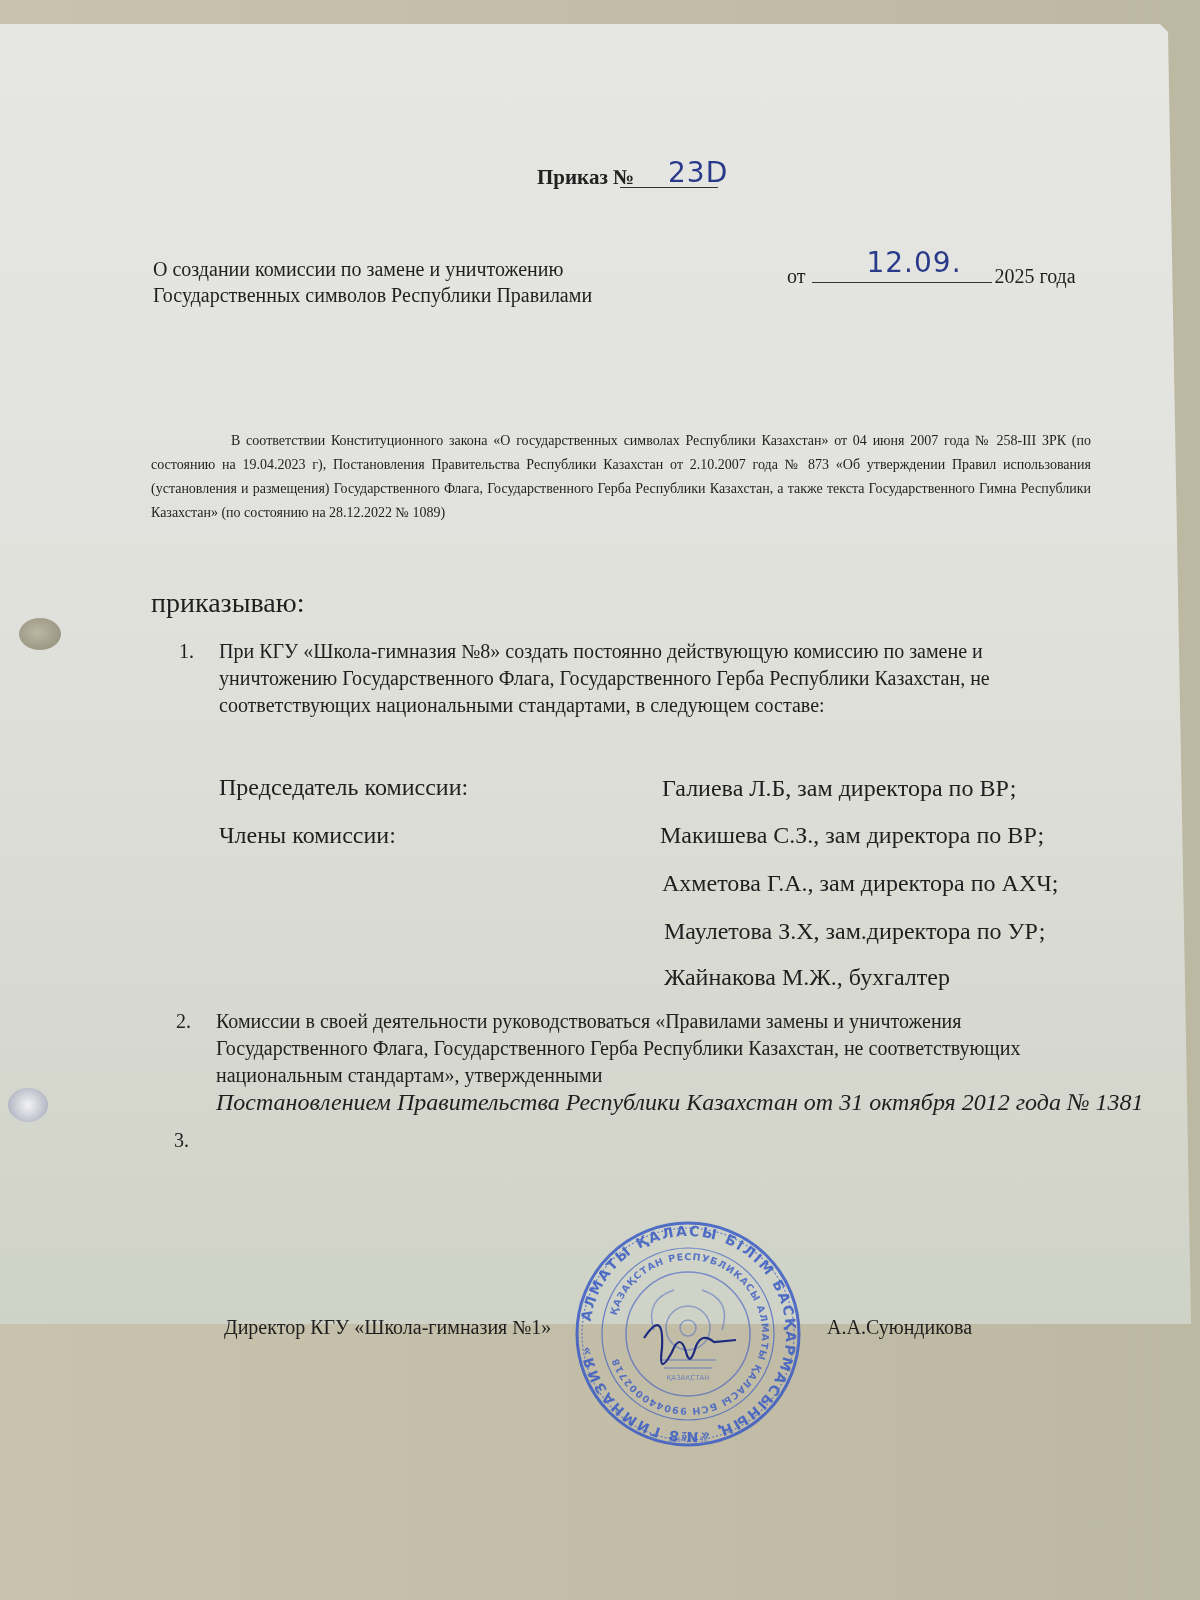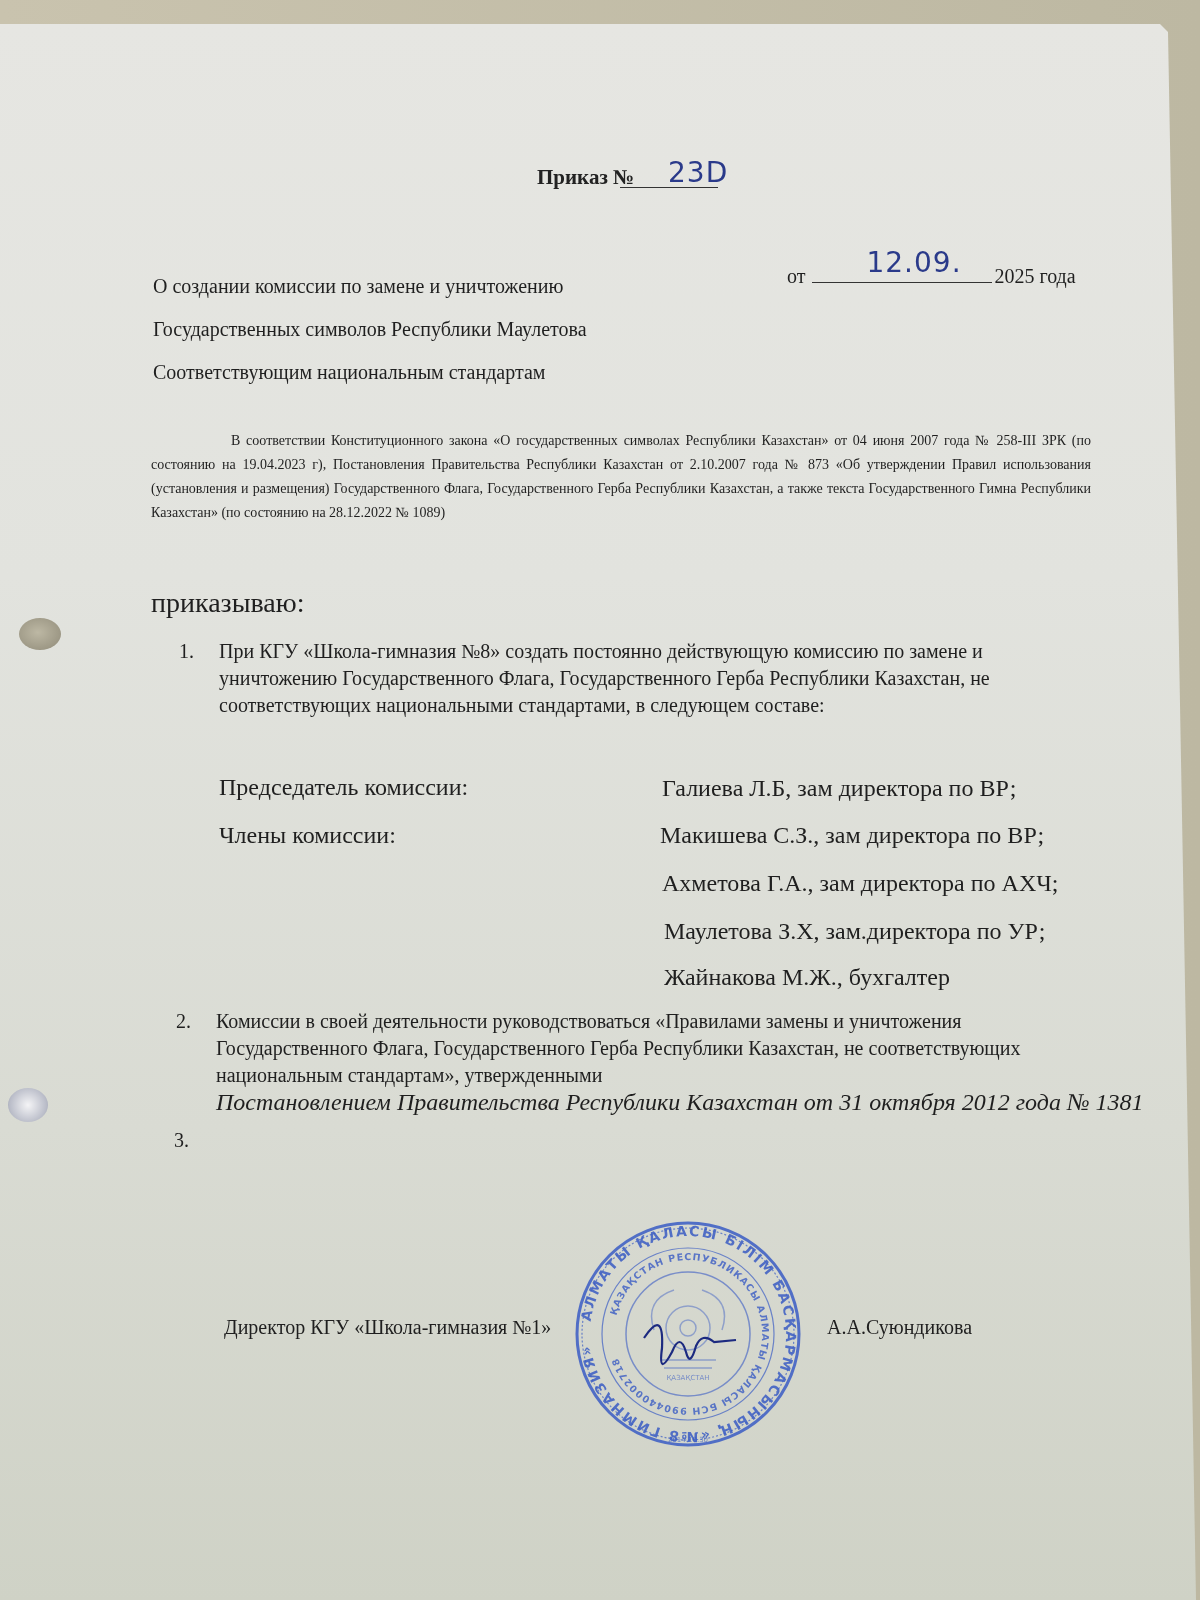--- a/index.html
+++ b/index.html
@@ -2,31 +2,31 @@
 <html><head>
 <meta charset="utf-8">
 <style>
   html, body { margin:0; padding:0; }
   body {
     width:1200px; height:1600px; overflow:hidden; position:relative;
     background: linear-gradient(90deg,#c9c3ae,#bdb8a2);
     font-family:"Liberation Serif", serif; color:#1f1f1f;
   }
   .page {
-    position:absolute; left:0; top:24px; width:1196px; height:1576px;
+    position:absolute; left:0; top:24px; width:1196px; height:1300px;
     background: linear-gradient(180deg,#e6e6e2 0%,#e2e3de 35%,#d9dbd3 70%,#cfd2c6 100%);
     clip-path: polygon(0 0, 1160px 0, 1168px 8px, 1196px 1576px, 0 1576px);
   }
   .abs { position:absolute; white-space:nowrap; }
   .title { left:537px; top:141px; font-size:21px; font-weight:bold; color:#222; }
   .hand { font-family:"DejaVu Sans", sans-serif; color:#2a3a8a; font-size:28px; letter-spacing:1px;margin-left:44px; }
   .title-line { position:absolute; left:620px; top:163px; width:98px; border-bottom:1.5px solid #333; }
   .title-num { left:624px; top:132px; }
   .subject { left:153px; top:232px; font-size:20px; line-height:26px; white-space:normal; width:560px; }
-  .subject div { white-space:nowrap;margin-top:17px; }
+  .subject div { white-space:nowrap; }
   .date-wrap { left:787px; top:238px; font-size:20px; }
   .date-line { display:inline-block; width:180px; border-bottom:1.5px solid #333; position:relative; height:20px; vertical-align:baseline; margin:0 2px; }
   .date-val { position:absolute; left:10px; top:-16px; }
   .para { left:151px; top:405px; width:940px; font-size:14px; line-height:24px; text-align:justify; white-space:normal; }
   .para .indent { display:inline-block; width:80px; }
   .order-word { left:151px; top:563px; font-size:28px; }
   .item { position:absolute; font-size:20px; line-height:27px; white-space:normal; }
   .item .num { position:absolute; left:-40px; top:0; }
   .item1 { left:219px; top:614px; width:860px; }
   .item2 { left:216px; top:984px; width:860px; }
@@ -45,22 +45,21 @@
   <div class="hole" style="left:8px;top:1064px;width:40px;height:34px;background:radial-gradient(circle,#f4f4f6,#b9bcc8 70%,#8d90a0);"></div>
 
   <div class="abs title">
     <span>Приказ №</span>
   </div>
   <div class="title-line"></div>
   <div class="abs hand title-num">23D</div>
 
   <div class="abs subject">
     <div>О создании комиссии по замене и уничтожению</div>
-    <div>Государственных символов Республики Маулетова</div>
-    <div>Соответствующим национальным стандартам</div>
+    <div>Государственных символов Республики Правилами</div>
   </div>
 
   <div class="abs date-wrap">
     <span>от</span>
     <span class="date-line">
       <span class="date-val hand">12.09.</span>
     </span><span>2025 года</span>
   </div>
 
   <div class="abs para">

